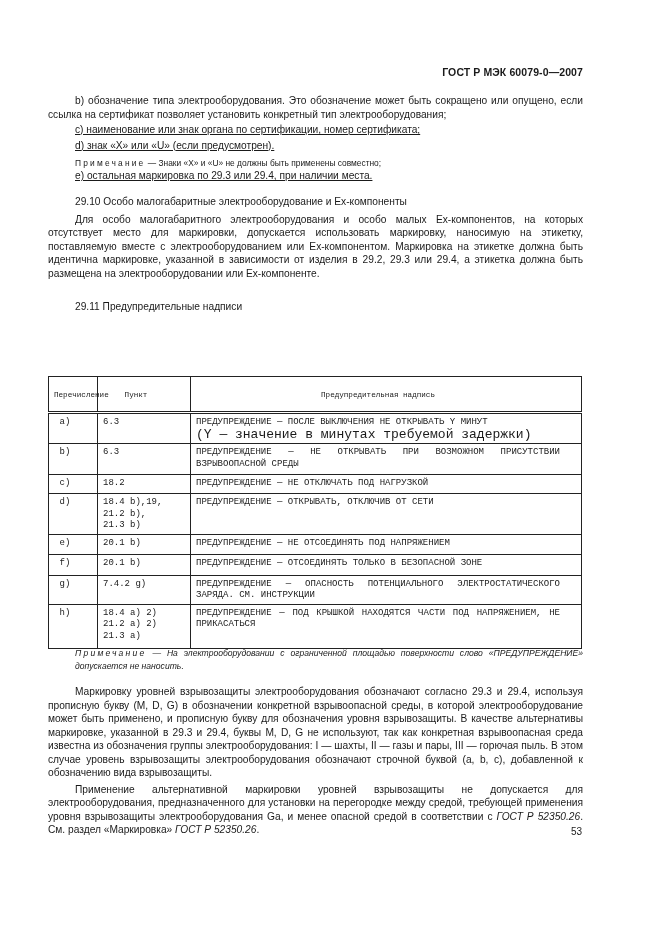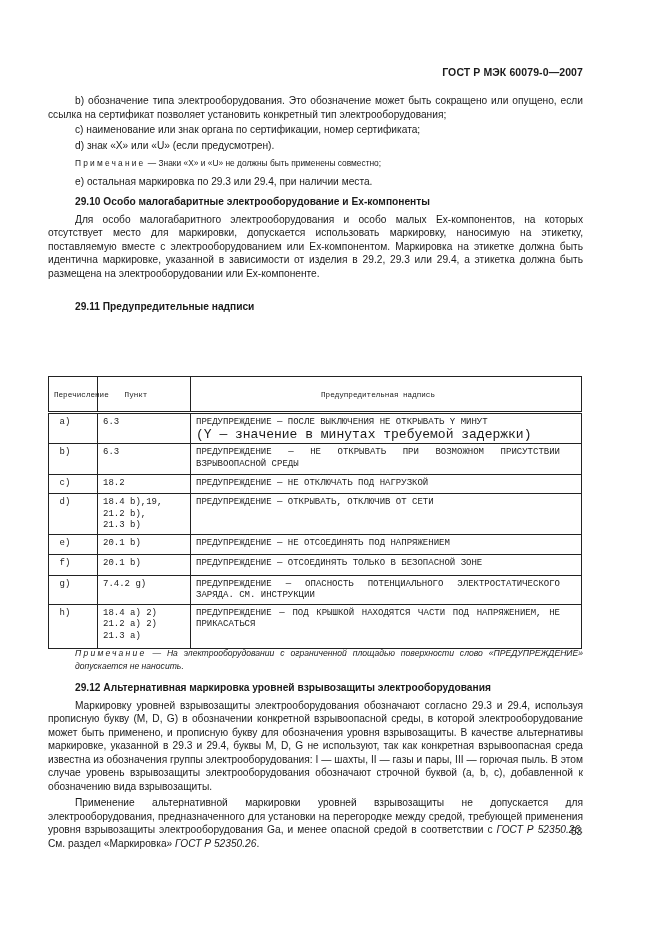--- a/index.html
+++ b/index.html
@@ -13,24 +13,24 @@
     overflow: hidden;
   }
   .page { position: absolute; left: 0; top: 0; width: 661px; height: 936px; }
   .hdr {
     position: absolute; top: 66px; right: 78px;
     font-weight: bold; font-size: 10.5px; letter-spacing: 0.1px;
   }
   .content { position: absolute; left: 48px; width: 535px; }
   p { text-align: justify; }
   .ind { text-indent: 27px; }
-  .item { padding-left: 27px; text-indent: 0; }
+  .item { padding-left: 27px; text-indent: 0; text-decoration: underline; }
   .note { font-size: 8.4px; line-height: 11px; padding-left: 27px; }
   .sp { letter-spacing: 2.2px; }
-  .h2 { font-weight: bold; padding-left: 27px; font-size: 10.2px; }
+  .h2 { font-weight: normal; padding-left: 27px; font-size: 10.2px; }
   .cap { font-size: 8.4px; line-height: 11px; }
   table {
     border-collapse: collapse; width: 534px; table-layout: fixed;
     font-size: 9px; line-height: 11.5px;
   }
   td, th {
     border: 1.3px solid #222; vertical-align: top; padding: 3px 21px 2px 5px;
     font-weight: normal;
     font-family: Liberation Mono, monospace;
   }
@@ -48,21 +48,21 @@
 
 <div class="page">
 
   <div class="hdr">ГОСТ Р МЭК 60079-0—2007</div>
 
   <div class="content" style="top:94px;">
     <p class="ind">b)  обозначение типа электрооборудования. Это обозначение может быть сокращено или опущено, если ссылка на сертификат позволяет установить конкретный тип электрооборудования;</p>
     <p class="item" style="margin-top:2px;">c)  наименование или знак органа по сертификации, номер сертификата;</p>
     <p class="item" style="margin-top:2px;">d)  знак «X» или «U» (если предусмотрен).</p>
     <p class="note" style="margin-top:6px;"><span class="sp">Примечание</span><span> — Знаки «X» и «U» не должны быть применены совместно;</span></p>
-    <p class="item" style="margin-top:6px;">e)  остальная маркировка по 29.3 или 29.4, при наличии места.</p>
+    <p class="item" style="">e)  остальная маркировка по 29.3 или 29.4, при наличии места.</p>
   </div>
 
   <div class="content" style="top:195px;">
     <p class="h2">29.10  Особо малогабаритные электрооборудование и Ex-компоненты</p>
     <p class="ind" style="margin-top:4px;">Для особо малогабаритного электрооборудования и особо малых Ex-компонентов, на которых отсутствует место для маркировки, допускается использовать маркировку, наносимую на этикетку, поставляемую вместе с электрооборудованием или Ex-компонентом. Маркировка на этикетке должна быть идентична маркировке, указанной в зависимости от изделия в 29.2, 29.3 или 29.4, а этикетка должна быть размещена на электрооборудовании или Ex-компоненте.</p>
   </div>
 
   <div class="content" style="top:300px;">
     <p class="h2">29.11  Предупредительные надписи</p>
   </div>
@@ -132,19 +132,18 @@
         </tr>
       </tbody>
     </table>
   </div>
 
   <div class="content" style="top:647px;">
     <p class="note2"><span class="sp">Примечание</span><span> — На электрооборудовании с ограниченной площадью поверхности слово «ПРЕДУПРЕЖДЕНИЕ» допускается не наносить.</span></p>
   </div>
 
   <div class="content" style="top:681px;">
-    <p class="h2">29.12  Альтернативная маркировка уровней взрывозащиты электрооборудования</p>
     <p class="ind" style="margin-top:4px;">Маркировку уровней взрывозащиты электрооборудования обозначают согласно 29.3 и 29.4, используя прописную букву (M, D, G) в обозначении конкретной взрывоопасной среды, в которой электрооборудование может быть применено, и прописную букву для обозначения уровня взрывозащиты. В качестве альтернативы маркировке, указанной в 29.3 и 29.4, буквы M, D, G не используют, так как конкретная взрывоопасная среда известна из обозначения группы электрооборудования: I — шахты, II — газы и пары, III — горючая пыль. В этом случае уровень взрывозащиты электрооборудования обозначают строчной буквой (a, b, c), добавленной к обозначению вида взрывозащиты.</p>
     <p class="ind" style="margin-top:3px;"><span>Применение альтернативной маркировки уровней взрывозащиты не допускается для электрооборудования, предназначенного для установки на перегородке между средой, требующей применения уровня взрывозащиты электрооборудования Ga, и менее опасной средой в соответствии с </span><span class="it">ГОСТ Р 52350.26</span><span>. См. раздел «Маркировка» </span><span class="it">ГОСТ Р 52350.26</span><span>.</span></p>
   </div>
 
   <div class="pnum">53</div>
 </div>
 
 </body></html>

